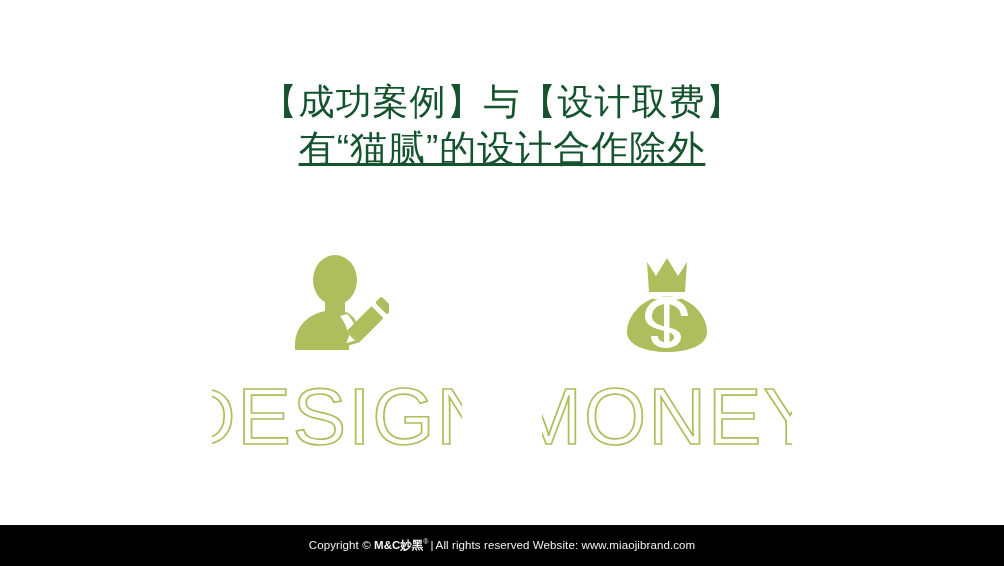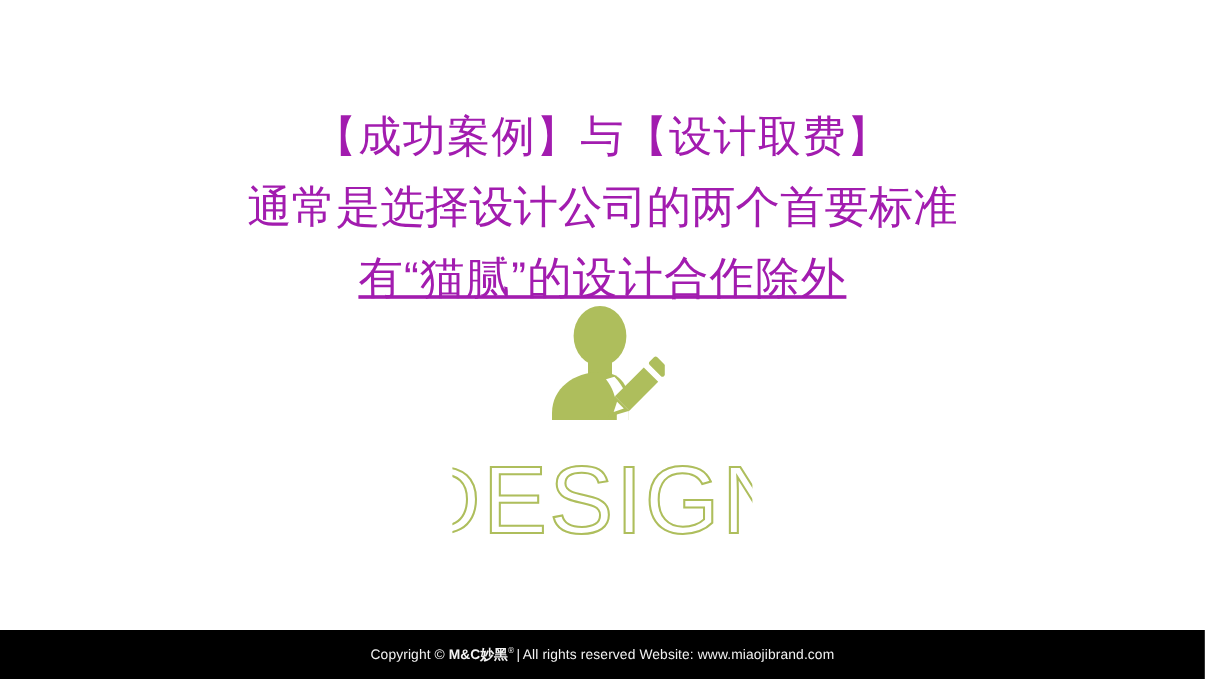--- a/index.html
+++ b/index.html
@@ -29,23 +29,22 @@
     text-align: center;
     color: #aebe5c;
   }
   .headline-line {
     display: block;
     font-family: "Liberation Sans", "DejaVu Sans", sans-serif;
     font-weight: 300;
     font-size: 37px;
     line-height: 47px;
     letter-spacing: 0.5px;
-    color: #a21caf;
+    color: #14532d;
     white-space: nowrap;
-    margin-top: 12px;
   }
   .headline-line.l1 { font-size: 36px; letter-spacing: 1px; }
   .headline-line.l2 { font-size: 37px; letter-spacing: 0px; }
   .headline-line.l3 { font-size: 37px; letter-spacing: 1px; text-decoration: underline; }
 
   
   #concepts {
     position: absolute;
     left: 0;
     top: 252px;
@@ -109,21 +108,20 @@
     vertical-align: super;
   }
 </style>
 </head>
 <body>
 
 <div id="slide">
 
   <div id="headline">
     <span class="headline-line l1">【成功案例】与【设计取费】</span>
-    <span class="headline-line l2">通常是选择设计公司的两个首要标准</span>
     <span class="headline-line l3">有“猫腻”的设计合作除外</span>
   </div>
 
   <div id="concepts">
 
     <div class="concept">
       <div class="concept-icon">
         <span>
           <svg width="104" height="104" viewBox="0 0 104 104" xmlns="http://www.w3.org/2000/svg">
             <g fill="#aebe5c">
@@ -157,20 +155,69 @@
           </svg>
         </span>
       </div>
       <div class="concept-label">
         <svg class="label-svg" width="250" height="82" viewBox="0 0 250 82" xmlns="http://www.w3.org/2000/svg" aria-hidden="true">
           <text x="125" y="66" text-anchor="middle" font-family="'Liberation Sans', sans-serif" font-size="80" letter-spacing="2" fill="none" stroke="#aebe5c" stroke-width="1.7">DESIGN</text>
         </svg>
       </div>
     </div>
 
+    <div class="concept">
+      <div class="concept-icon">
+        <span>
+          <svg width="104" height="104" viewBox="0 0 104 104" xmlns="http://www.w3.org/2000/svg">
+            <g fill="#aebe5c">
+
+              <path d="M32 10
+                       L41 24
+                       L52 6
+                       L63 24
+                       L72 10
+                       L70 40
+                       L34 40 Z"></path>
+
+              <path d="M52 44
+                       C 30 44, 12 62, 12 80
+                       C 12 93, 30 100, 52 100
+                       C 74 100, 92 93, 92 80
+                       C 92 62, 74 44, 52 44 Z"></path>
+            </g>
+
+            <path d="M33 40 C 40 46, 64 46, 71 40 L 71 44 C 64 50, 40 50, 33 44 Z" fill="#ffffff"></path>
+
+            <g fill="#ffffff">
+              <rect x="49" y="52" width="5.5" height="44" rx="1"></rect>
+              <path d="M66 64
+                       C 66 56, 58 52, 51 52
+                       C 43 52, 37 57, 37 64
+                       C 37 71, 44 73, 52 75
+                       C 60 77, 66 79, 66 85
+                       C 66 92, 59 96, 51 96
+                       C 43 96, 36 92, 36 84
+                       L 43 84
+                       C 43 88, 46 90, 51 90
+                       C 56 90, 59 88, 59 85
+                       C 59 81, 53 80, 46 78
+                       C 38 76, 30 73, 30 64
+                       C 30 54, 39 46, 51 46
+                       C 63 46, 73 53, 73 64 Z"></path>
+            </g>
+          </svg>
+        </span>
+      </div>
+      <div class="concept-label">
+        <svg class="label-svg" width="250" height="82" viewBox="0 0 250 82" xmlns="http://www.w3.org/2000/svg" aria-hidden="true">
+          <text x="125" y="66" text-anchor="middle" font-family="'Liberation Sans', sans-serif" font-size="80" letter-spacing="2" fill="none" stroke="#aebe5c" stroke-width="1.7">MONEY</text>
+        </svg>
+      </div>
+    </div>
 
   </div>
 
   <div id="footer">
     <div id="footer-text">
       <span>Copyright</span><span>&nbsp;</span><span>©</span><span>&nbsp;</span><span class="brand">M&amp;C妙黑</span><span class="sup">®</span><span class="sep">|</span><span>All rights reserved</span><span>&nbsp;</span><span>Website:</span><span>&nbsp;</span><span>www.miaojibrand.com</span>
     </div>
   </div>
 
 </div>

